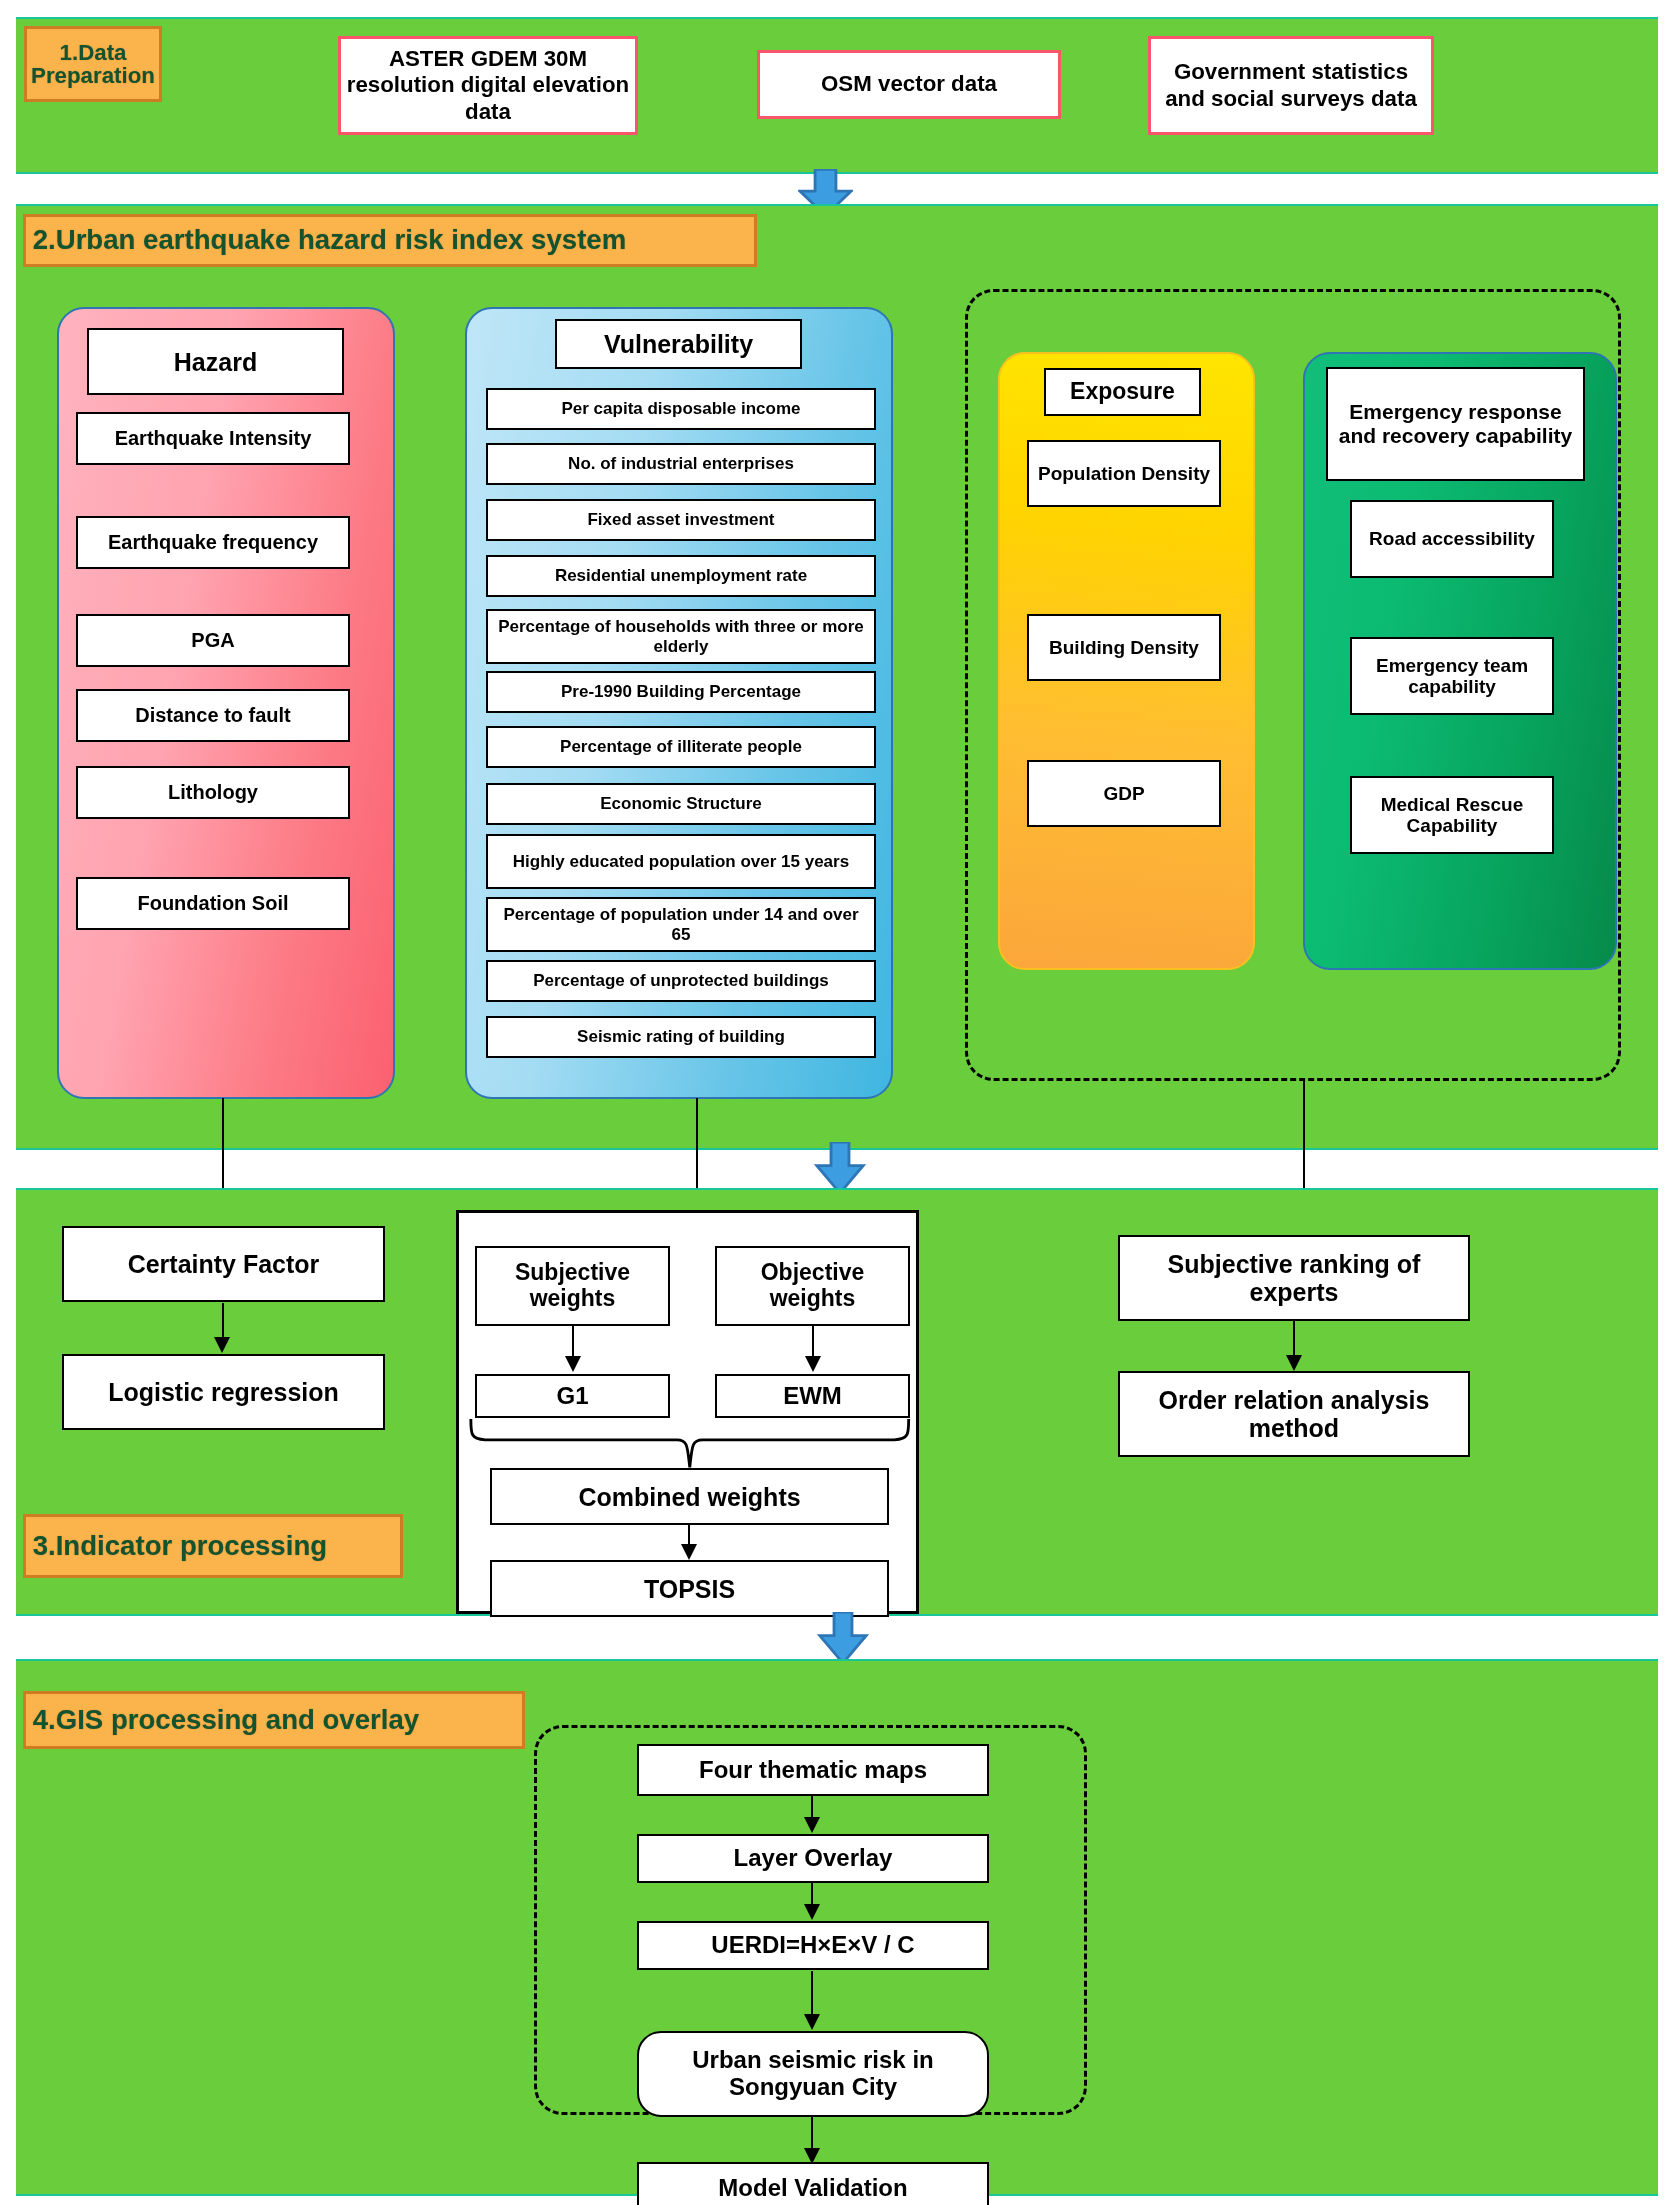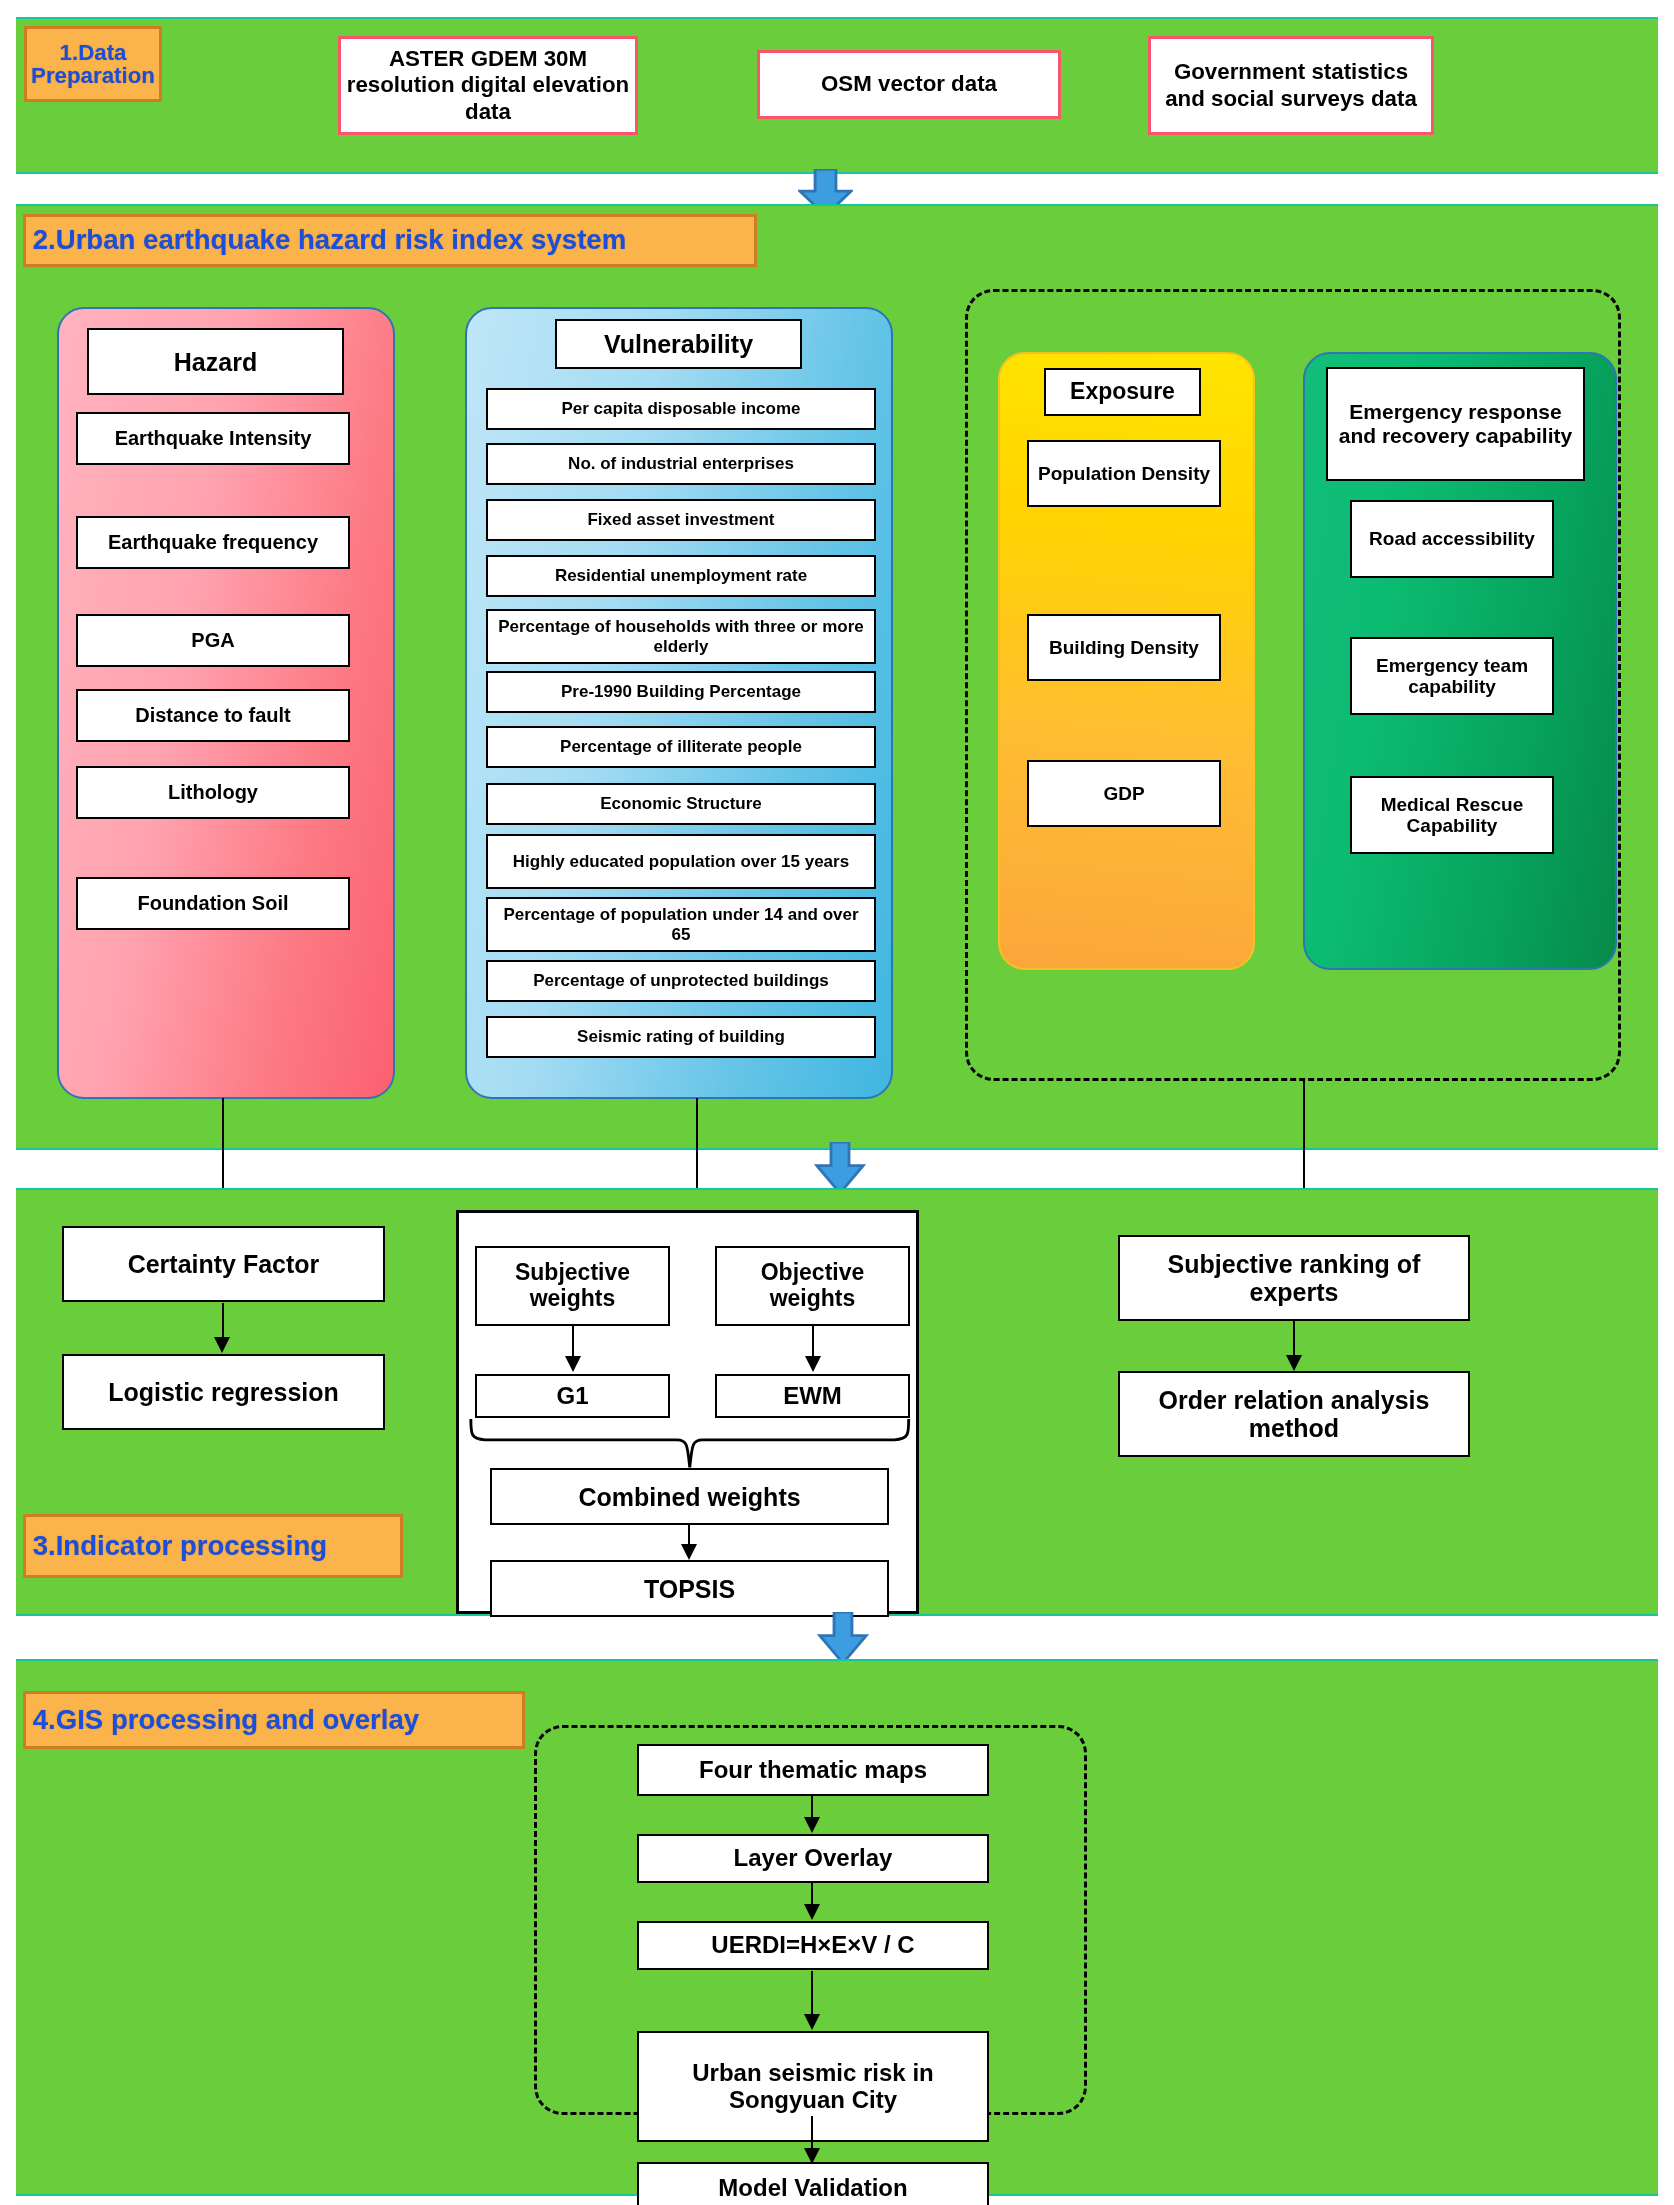--- a/index.html
+++ b/index.html
@@ -4,21 +4,21 @@
 <style>
   html,body{margin:0;padding:0;background:#ffffff;}
   body{font-family:"Liberation Sans","DejaVu Sans",sans-serif;}
   #page{position:relative;width:1674px;height:2205px;background:#ffffff;overflow:hidden;}
 
   
   .band{position:absolute;background:#6ACD3C;border-top:2.9px solid #17C79A;border-bottom:2.9px solid #17C79A;box-sizing:border-box;}
 
   
   .stage-chip{position:absolute;background:#FBB44C;border:3.3px solid #CE7D22;box-sizing:border-box;
-    display:flex;align-items:center;justify-content:center;color:#1d4ed8;font-weight:bold;
+    display:flex;align-items:center;justify-content:center;color:#14532d;font-weight:bold;
     text-shadow:0 0 1.4px rgba(0,0,0,.25);line-height:1.05;text-align:center;padding:0 6.7px;}
 
   
   .node{position:absolute;background:#ffffff;border:2.9px solid #000000;box-sizing:border-box;
     display:flex;align-items:center;justify-content:center;text-align:center;
     font-weight:bold;color:#000000;line-height:1.12;padding:1px 3.8px;}
 
   
   .srcbox{position:absolute;background:#ffffff;border:3.3px solid #F9566B;box-sizing:border-box;
     display:flex;align-items:center;justify-content:center;text-align:center;
@@ -271,21 +271,21 @@
     </div>
   <div class="vline" style="left:811px;top:1883px;width:2.4px;height:25px;"></div>
   <div class="arrowhead" style="left:804px;top:1904px;"></div>
 
   <div class="node" style="left:637px;top:1921px;width:352px;height:49px;font-size:24px;">
     <span>UERDI=H×E×V / C</span>
     </div>
   <div class="vline" style="left:811px;top:1971px;width:2.4px;height:48px;"></div>
   <div class="arrowhead" style="left:804px;top:2014px;"></div>
 
-  <div class="node" style="left:637px;top:2031px;width:352px;height:111px;font-size:24px;">
+  <div class="node" style="left:637px;top:2031px;width:352px;height:86px;font-size:24px;border-radius:24px;">
     <span>Urban seismic risk in Songyuan City</span>
     </div>
   <div class="vline" style="left:811px;top:2116px;width:2.4px;height:36px;"></div>
   <div class="arrowhead" style="left:804px;top:2148px;"></div>
 
   <div class="node" style="left:637px;top:2162px;width:352px;height:52px;font-size:24px;">
     <span>Model Validation</span>
     </div>
 
 </div>

